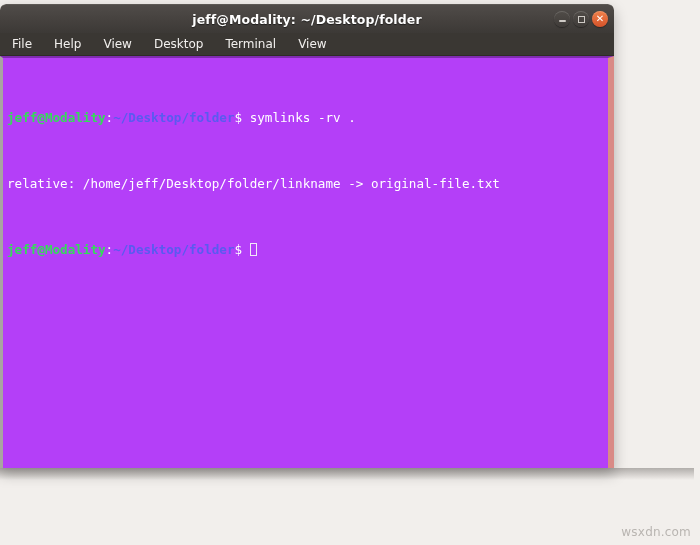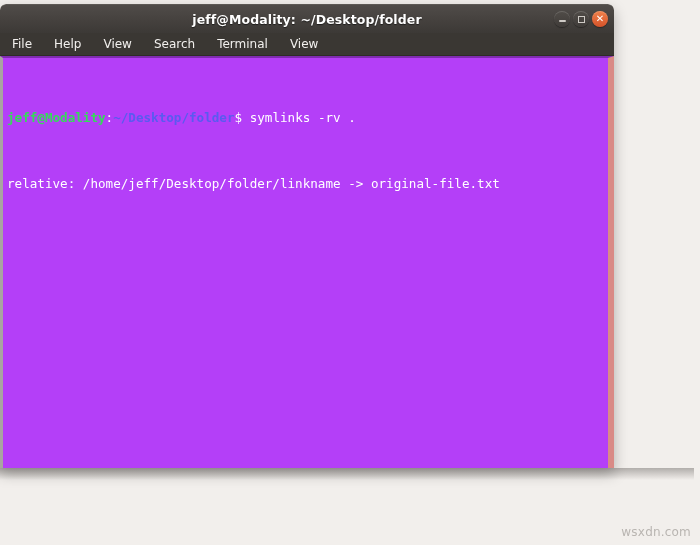--- a/index.html
+++ b/index.html
@@ -207,32 +207,33 @@
         <div class="winbtn close">
           <span class="glyph-close">✕</span>
         </div>
       </div>
     </div>
 
     <div id="menubar">
       <div class="menu-item">File</div>
       <div class="menu-item">Help</div>
       <div class="menu-item">View</div>
-      <div class="menu-item">Search</div>
+      <div class="menu-item">Desktop</div>
       <div class="menu-item">Terminal</div>
       <div class="menu-item">View</div>
     </div>
 
     <div id="terminal-body">
       <div id="screen">
 
         <div class="line"><span class="c-user">jeff@Modality</span><span class="c-punct">:</span><span class="c-path">~/Desktop/folder</span><span class="c-punct">$ </span><span class="c-text">symlinks -rv .</span></div>
 
         <div class="line"><span class="c-text">relative: /home/jeff/Desktop/folder/linkname -&gt; original-file.txt</span></div>
 
+        <div class="line"><span class="c-user">jeff@Modality</span><span class="c-punct">:</span><span class="c-path">~/Desktop/folder</span><span class="c-punct">$ </span><span class="cursor-box"></span></div>
 
       </div>
     </div>
 
   </div>
 
   <div id="window-shadow"></div>
 
   <div id="watermark">wsxdn.com</div>
 

